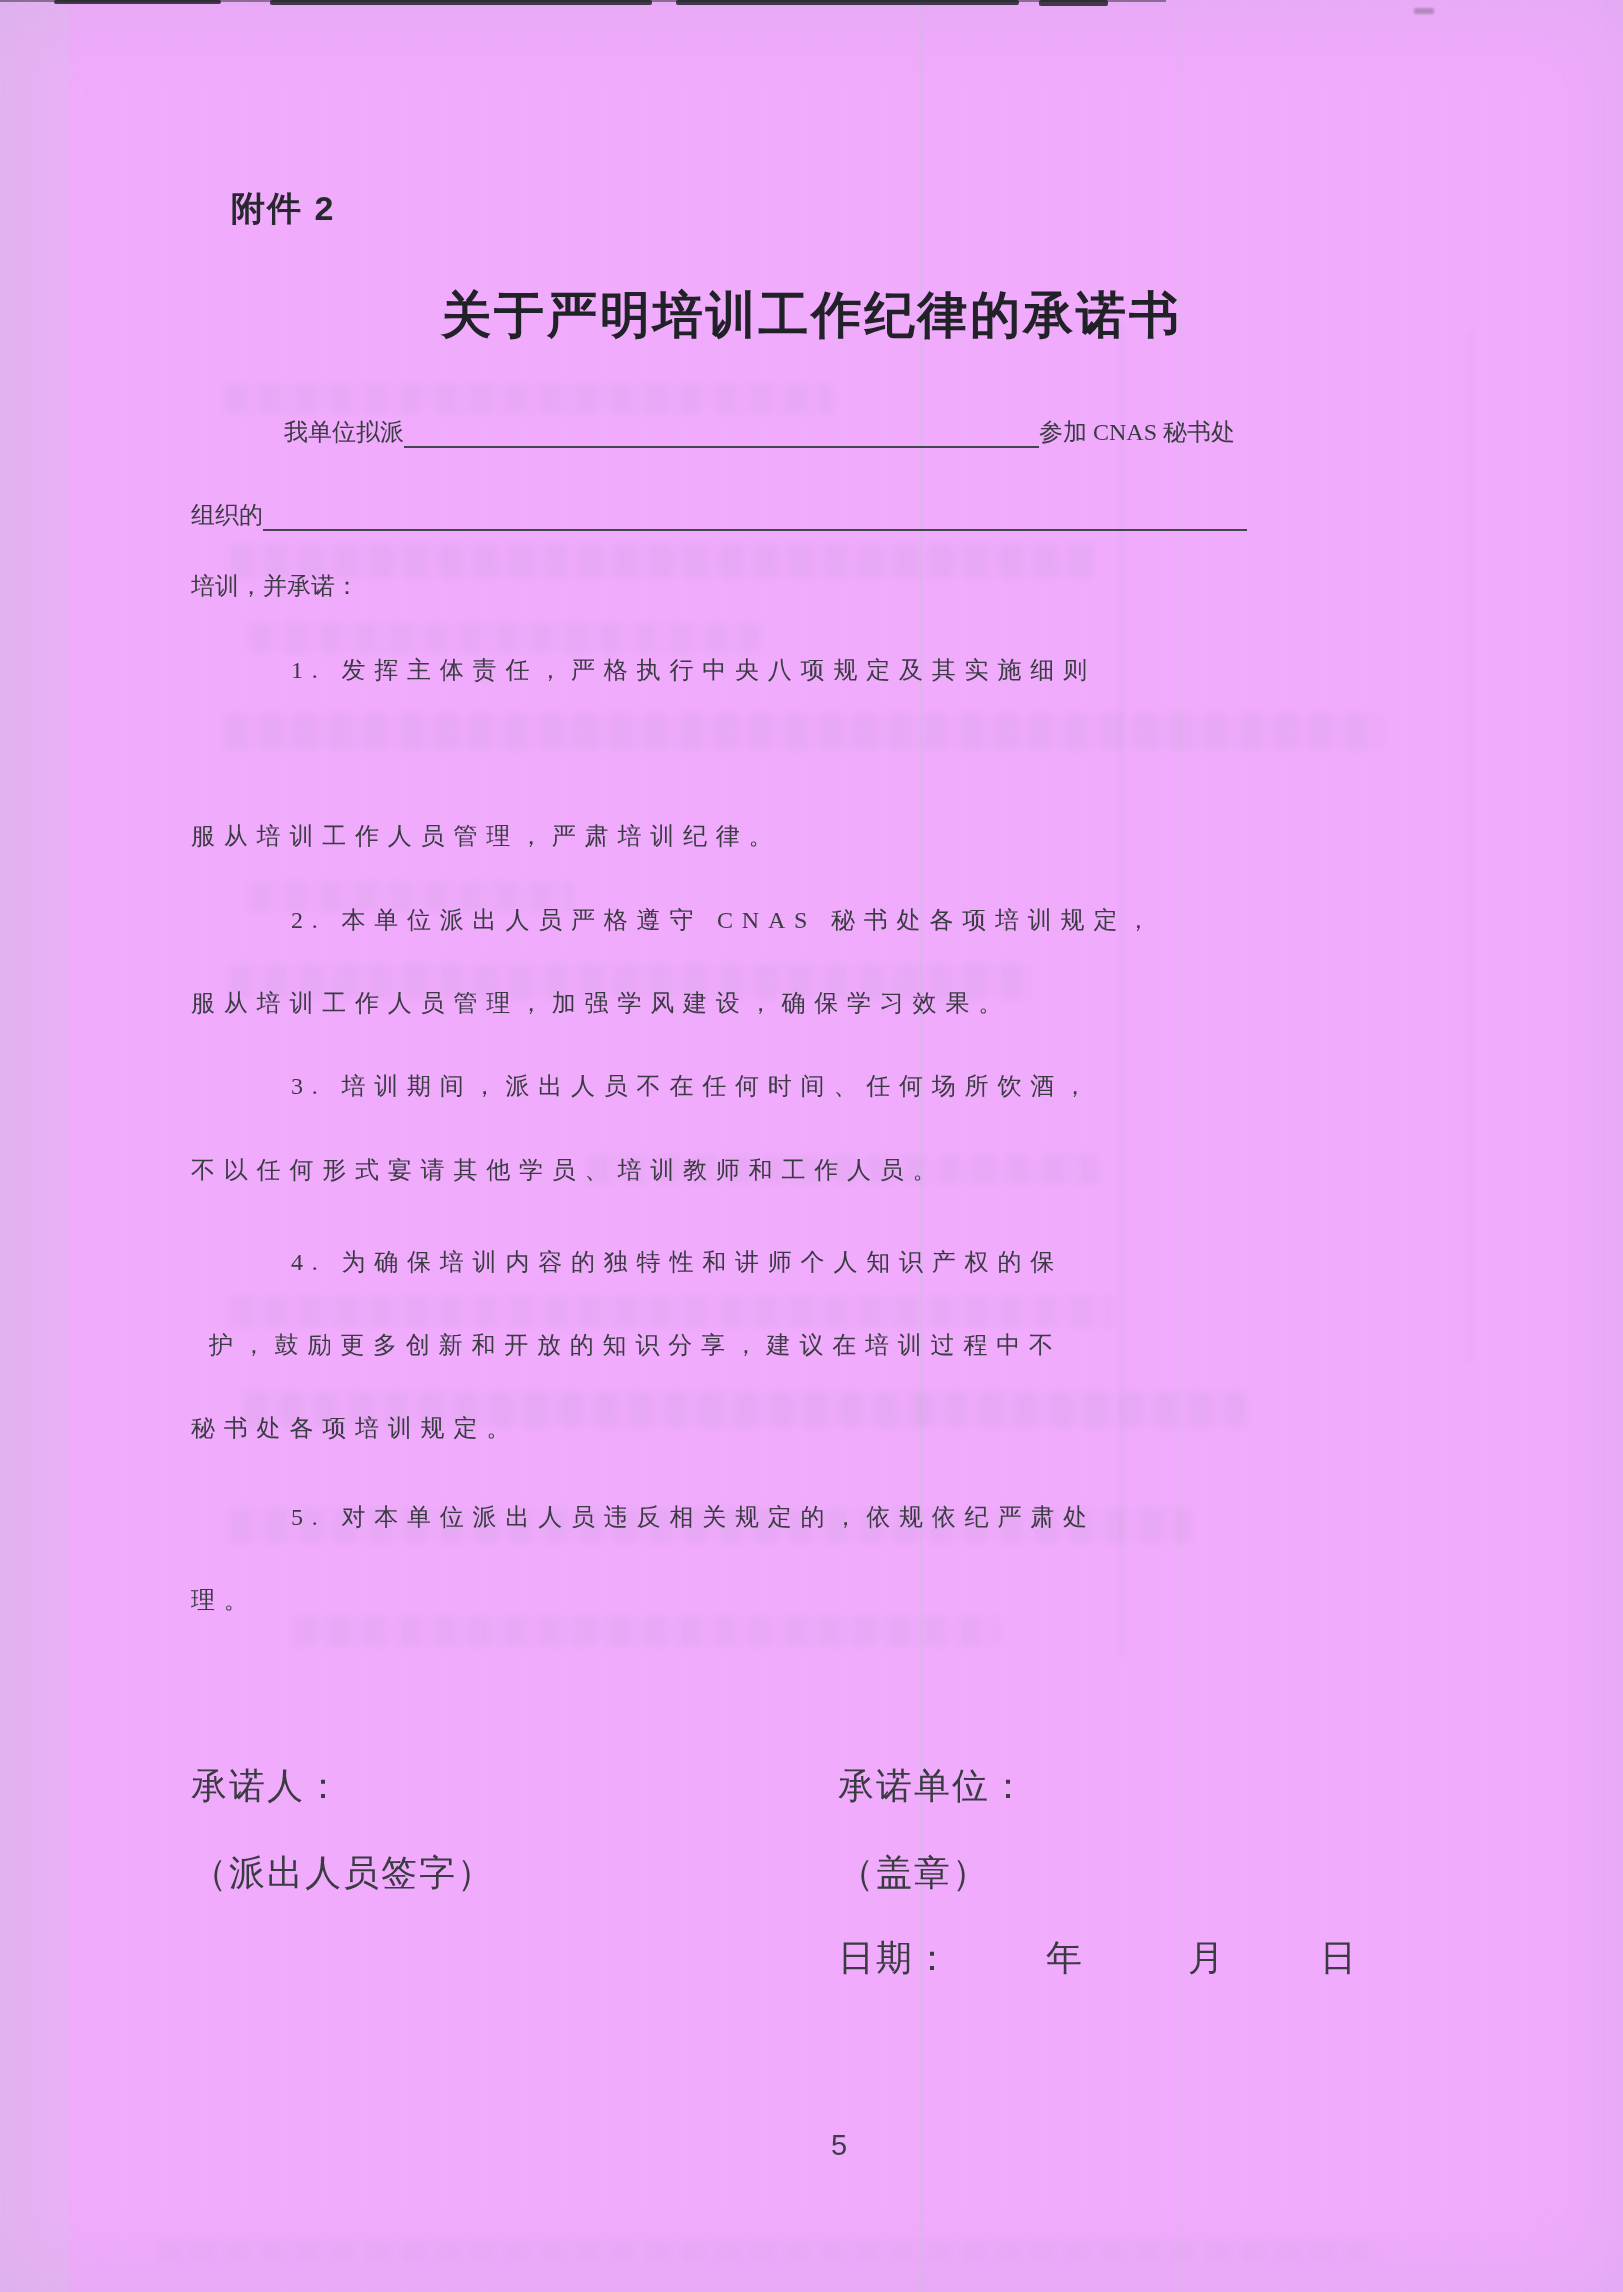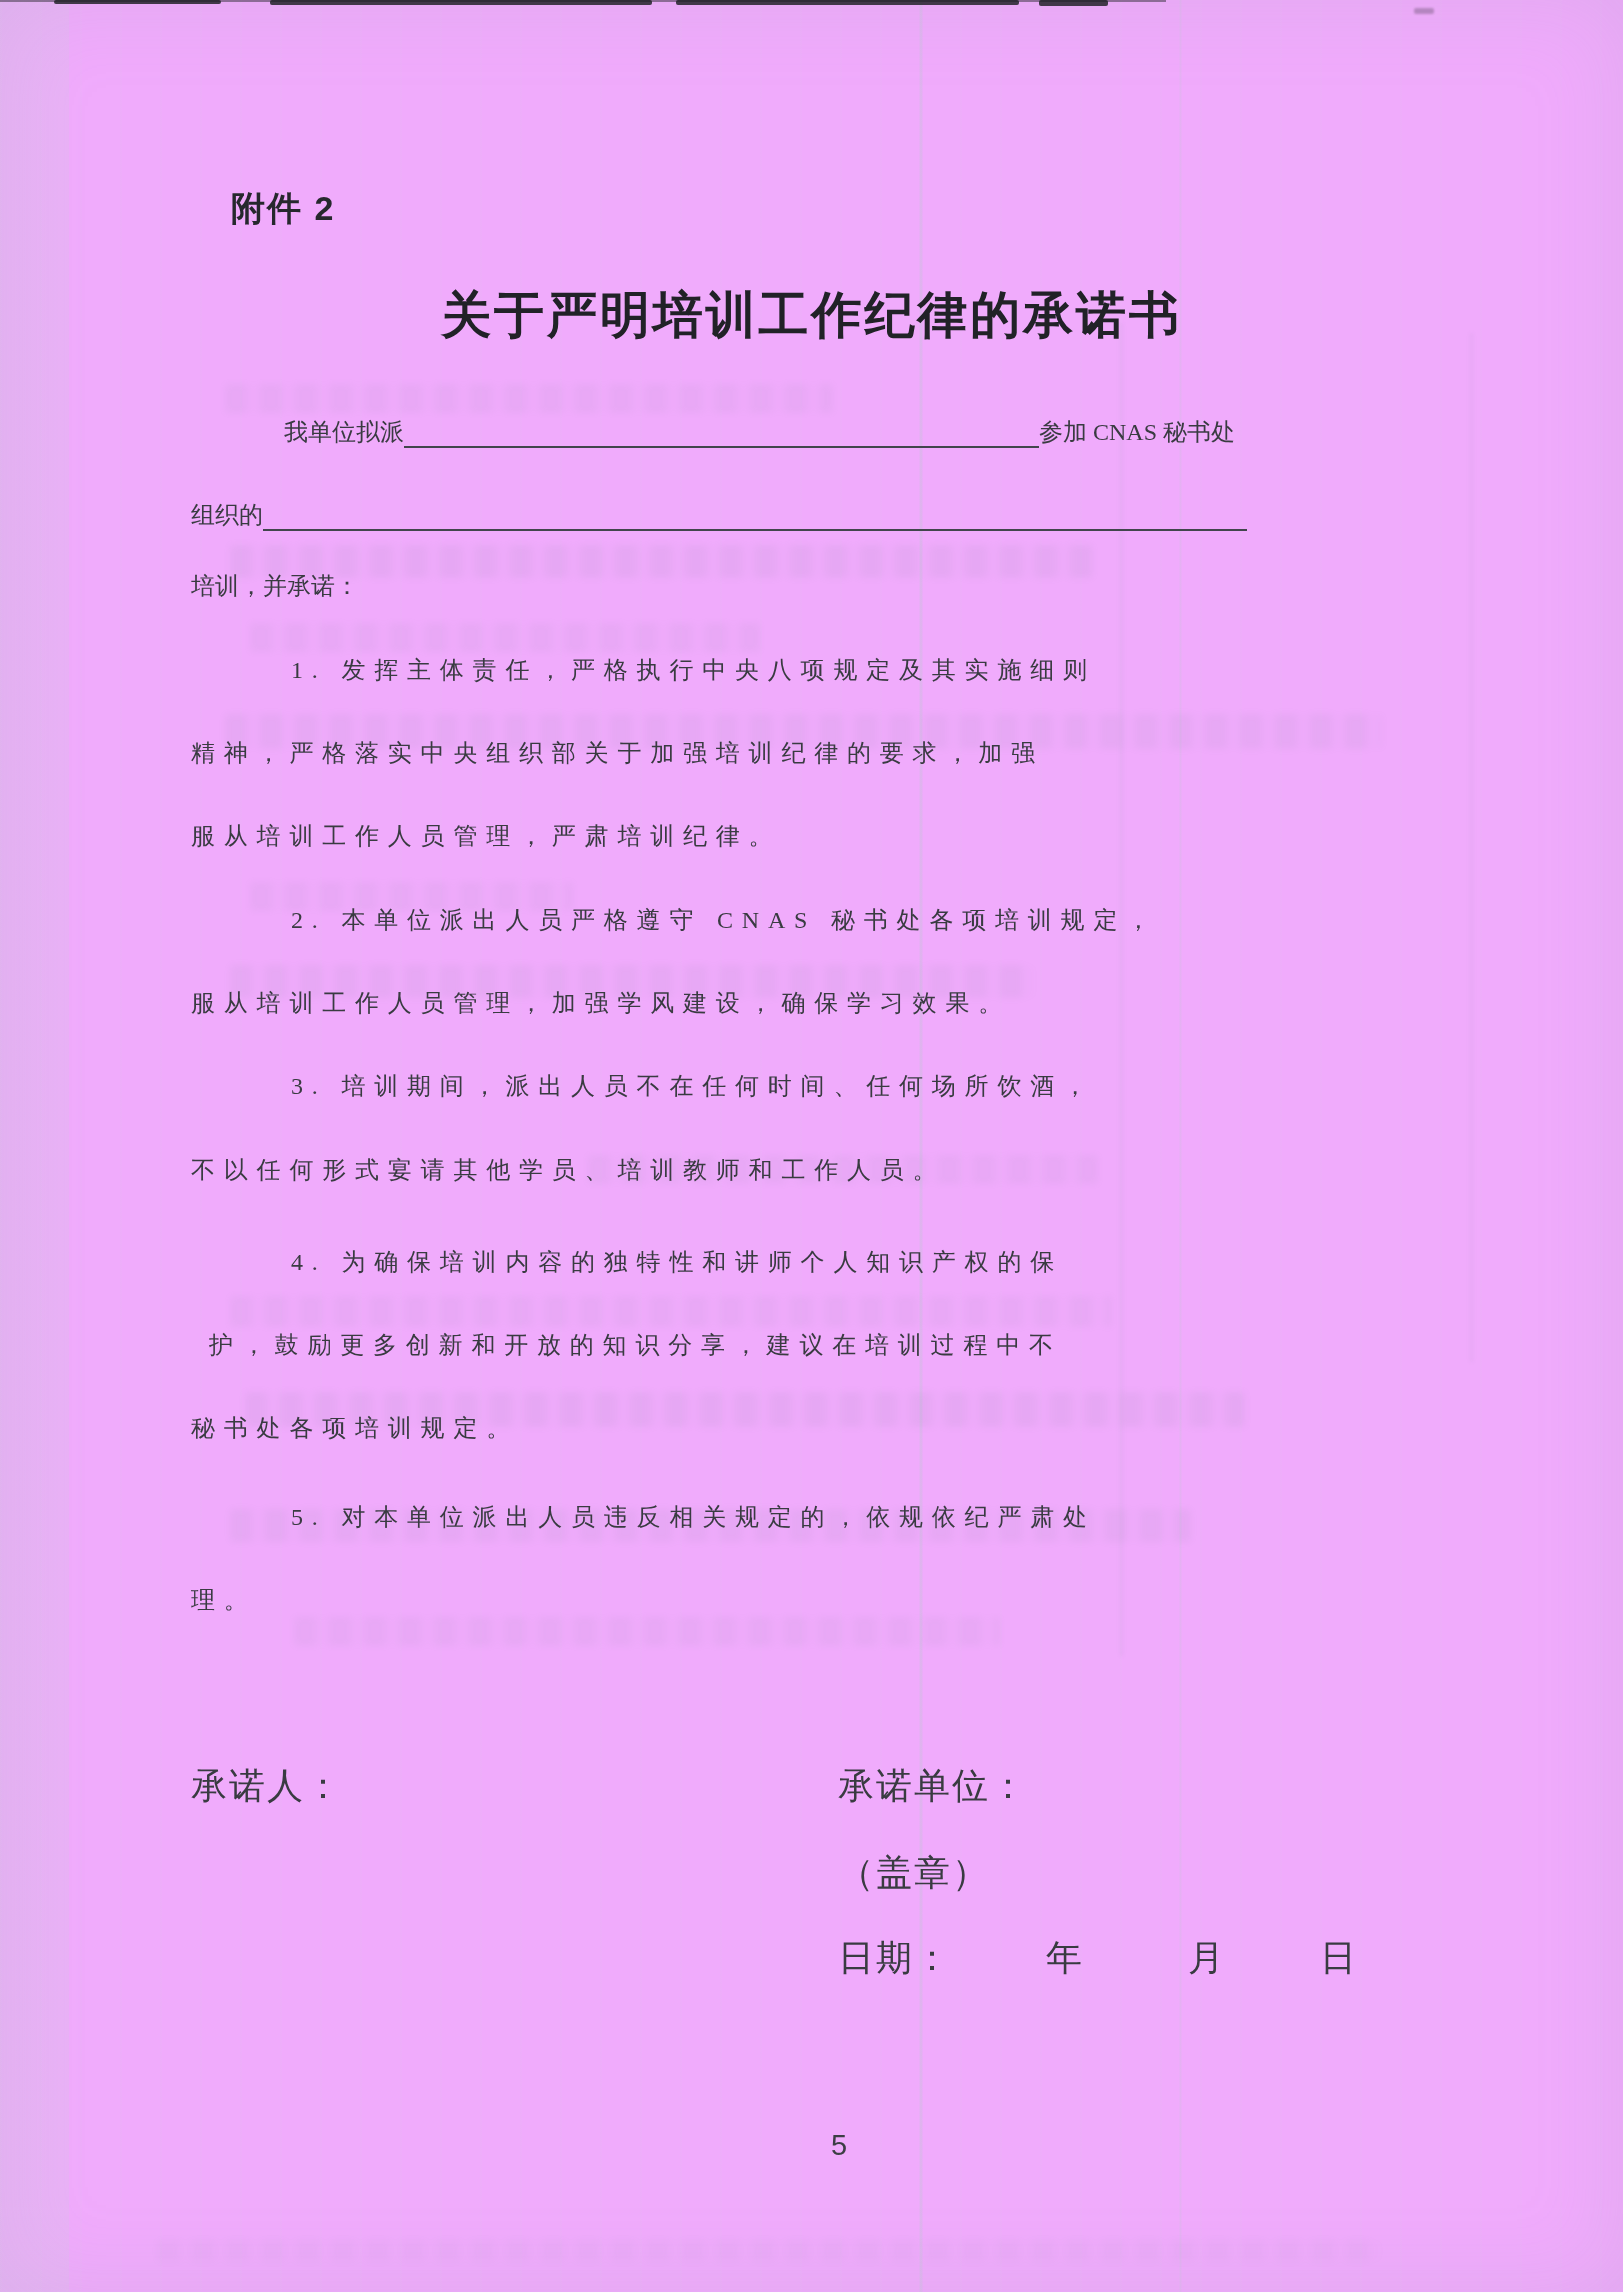--- a/index.html
+++ b/index.html
@@ -103,34 +103,34 @@
   <div id="attach">附件 2</div>
   <div id="title">关于严明培训工作纪律的承诺书</div>
 
   <div class="line" style="top:405px;"><span style="display:inline-block;width:93px;"></span><span>我单位拟派</span><span class="blank" style="width:635px;"></span><span>参加 CNAS 秘书处</span></div>
 
   <div class="line" style="top:488px;"><span>组织的</span><span class="blank" style="width:984px;"></span></div>
 
   <div class="line" style="top:571px;">培训，并承诺：</div>
 
   <div class="line para ind" style="top:655px;">1. 发挥主体责任，严格执行中央八项规定及其实施细则</div>
-  <div class="line para" style="top:738px;">精神，严格落实中央组织部关于加强培训纪律的要求，加强</div>
   <div class="line para" style="top:821px;">服从培训工作人员管理，严肃培训纪律。</div>
   <div class="line para ind" style="top:905px;">2. 本单位派出人员严格遵守 CNAS 秘书处各项培训规定，</div>
   <div class="line para" style="top:988px;">服从培训工作人员管理，加强学风建设，确保学习效果。</div>
   <div class="line para ind" style="top:1071px;">3. 培训期间，派出人员不在任何时间、任何场所饮酒，</div>
   <div class="line para" style="top:1155px;">不以任何形式宴请其他学员、培训教师和工作人员。</div>
   <div class="line para ind" style="top:1247px;">4. 为确保培训内容的独特性和讲师个人知识产权的保</div>
   <div class="line para" style="top:1330px;margin-left:18px;">护，鼓励更多创新和开放的知识分享，建议在培训过程中不</div>
   <div class="line para" style="top:1413px;">秘书处各项培训规定。</div>
   <div class="line para ind" style="top:1502px;">5. 对本单位派出人员违反相关规定的，依规依纪严肃处</div>
   <div class="line para" style="top:1585px;">理。</div>
 
   <div class="sig" style="left:191px;top:1762px;">承诺人：</div>
   <div class="sig" style="left:838px;top:1762px;">承诺单位：</div>
+  <div class="sig" style="left:191px;top:1849px;">（派出人员签字）</div>
   <div class="sig" style="left:838px;top:1849px;">（盖章）</div>
 
   <div class="sig" style="left:838px;top:1934px;"><span>日期：</span><span class="date-gap1">年</span><span class="date-gap2">月</span><span class="date-gap3">日</span></div>
 
   <div id="pagenum">5</div>
 
 </div>
 
 
 </body></html>

